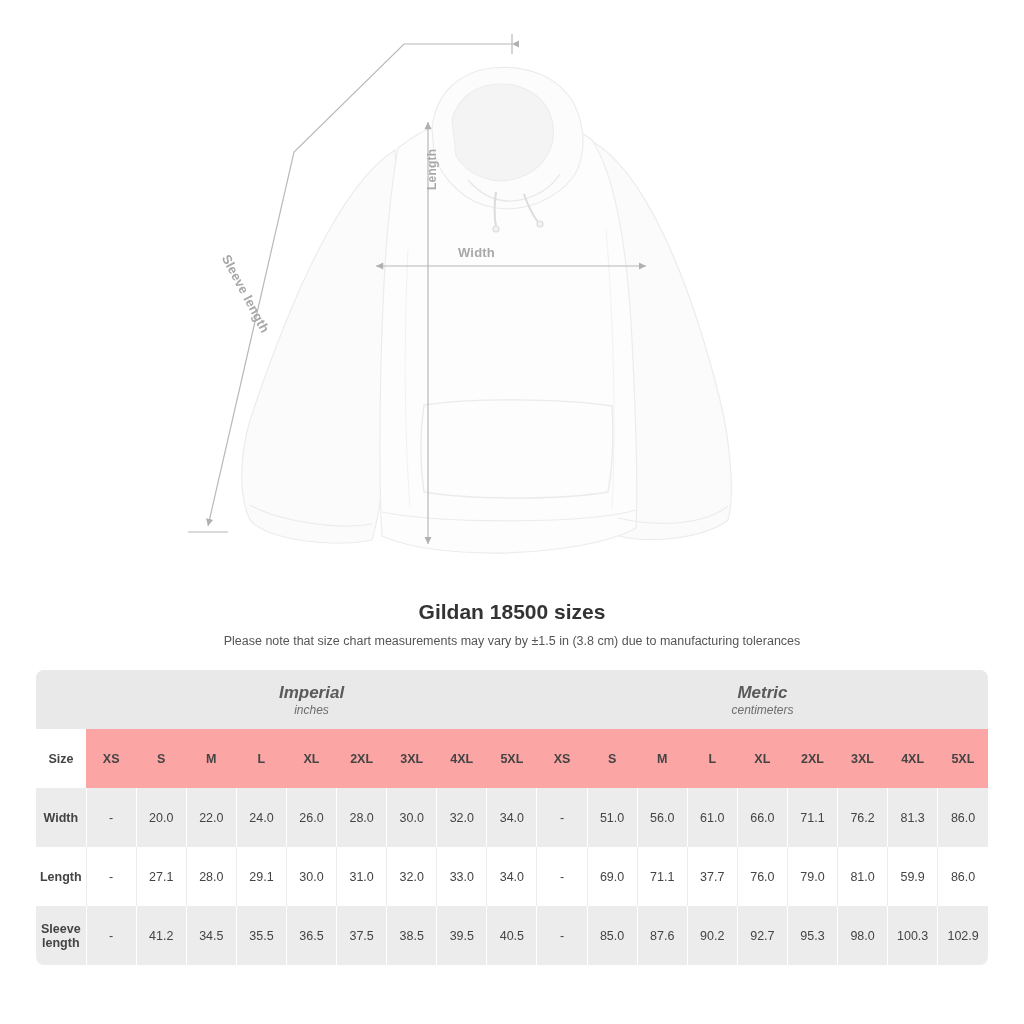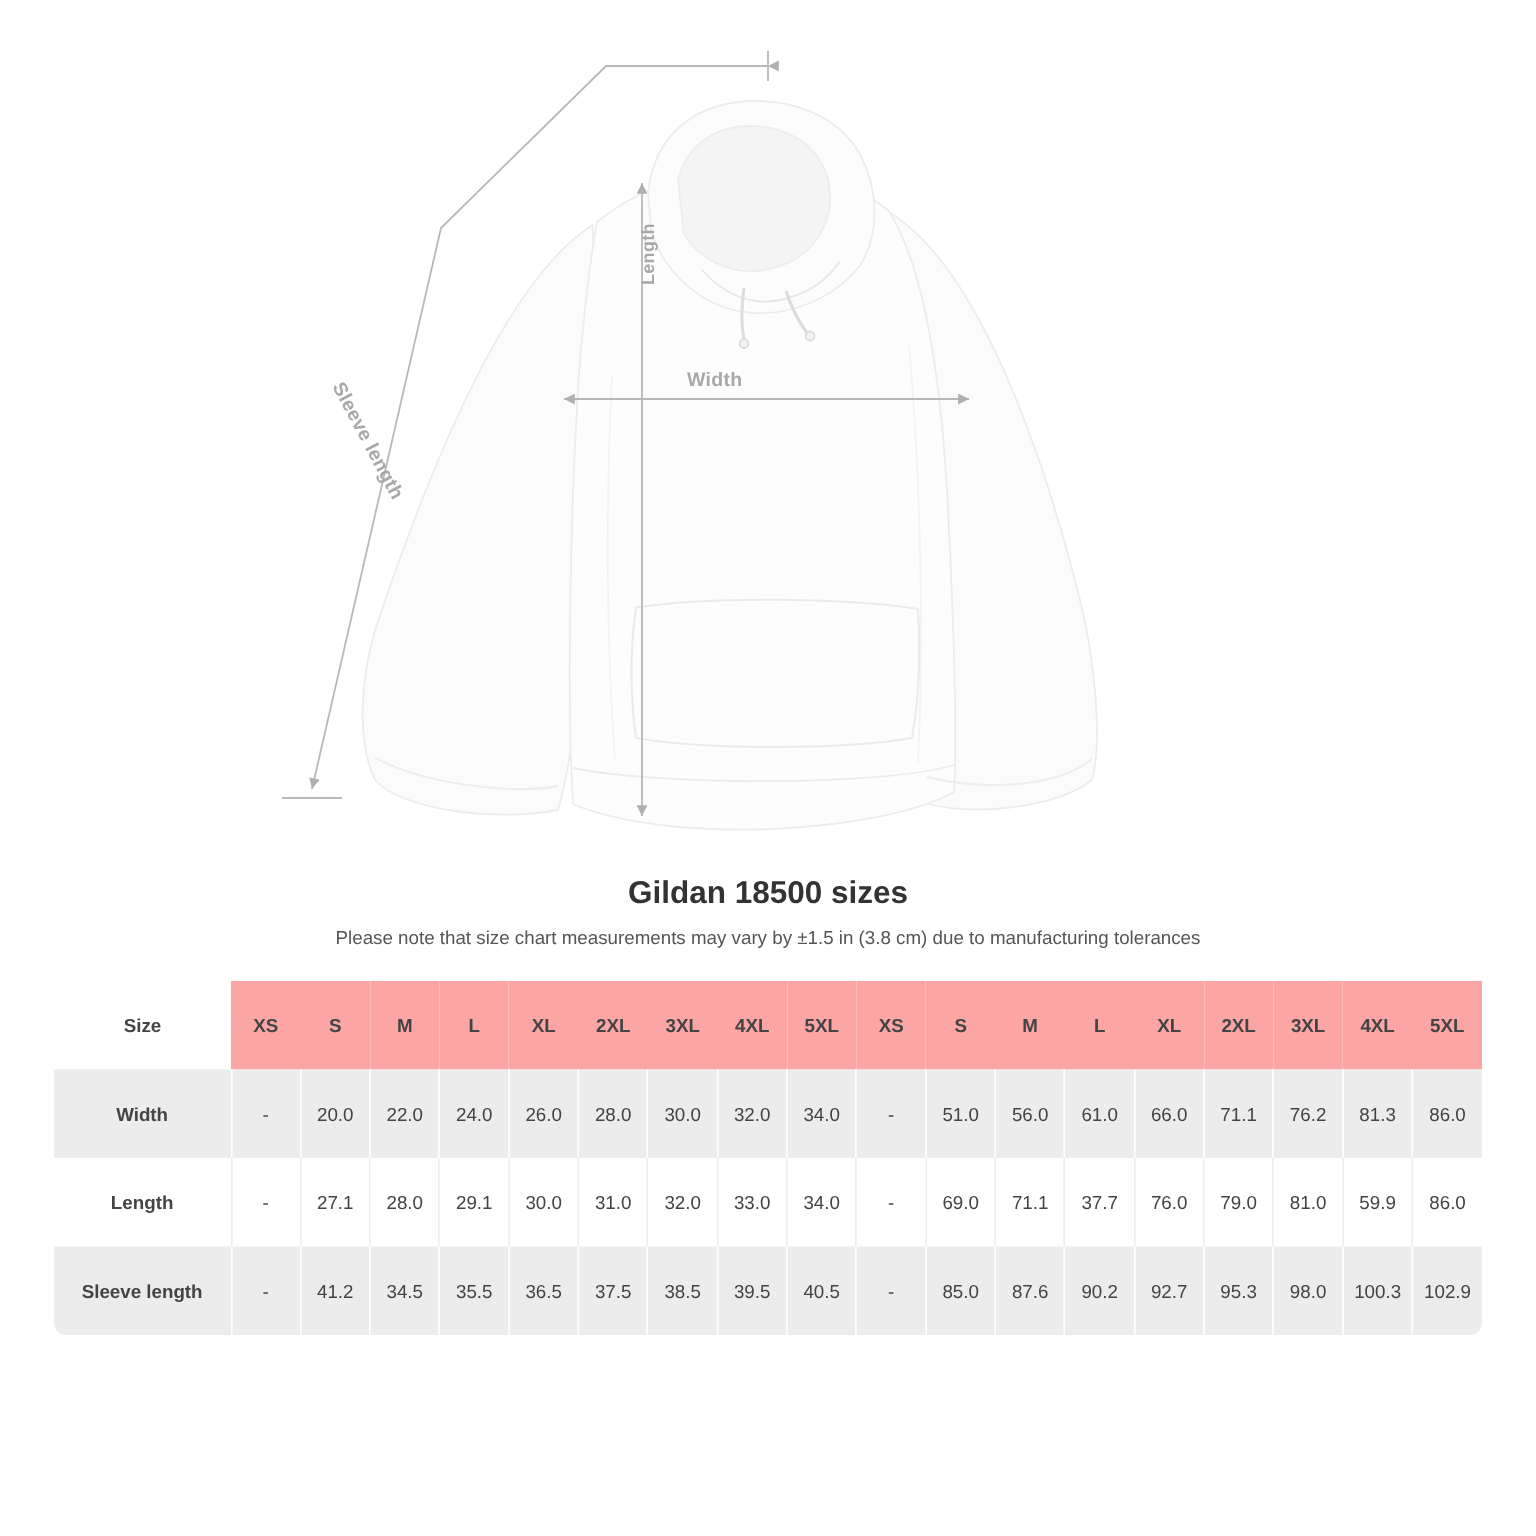--- a/index.html
+++ b/index.html
@@ -52,21 +52,21 @@
     top: 252px;
     font-size: 13px;
     transform: rotate(62deg);
     transform-origin: left top;
     white-space: nowrap;
   }
 
   
   .title-block {
     text-align: center;
-    margin-top: 4px;
+    margin-top: 20px;
   }
   .chart-title {
     font-size: 21px;
     font-weight: bold;
     color: #333333;
     margin: 0 0 10px 0;
   }
   .chart-note {
     font-size: 12.5px;
     color: #555555;
@@ -223,20 +223,31 @@
 </div>
 
 <div class="title-block">
   <h1 class="chart-title">Gildan 18500 sizes</h1>
   <p class="chart-note">Please note that size chart measurements may vary by ±1.5 in (3.8 cm) due to manufacturing tolerances</p>
 </div>
 
 <div class="table-wrap">
   <table class="size-table">
     <tbody id="table-body">
+        <tr class="unit-header">
+          <td class="corner-cell"></td>
+          <td class="unit-cell" colspan="9">
+            <span class="unit-name">Imperial</span>
+            <span class="unit-sub">inches</span>
+          </td>
+          <td class="unit-cell" colspan="9">
+            <span class="unit-name">Metric</span>
+            <span class="unit-sub">centimeters</span>
+          </td>
+        </tr>
         <tr class="size-row">
           <td class="row-head">Size</td>
           <td>XS</td>
           <td>S</td>
           <td>M</td>
           <td>L</td>
           <td>XL</td>
           <td>2XL</td>
           <td>3XL</td>
           <td>4XL</td>

